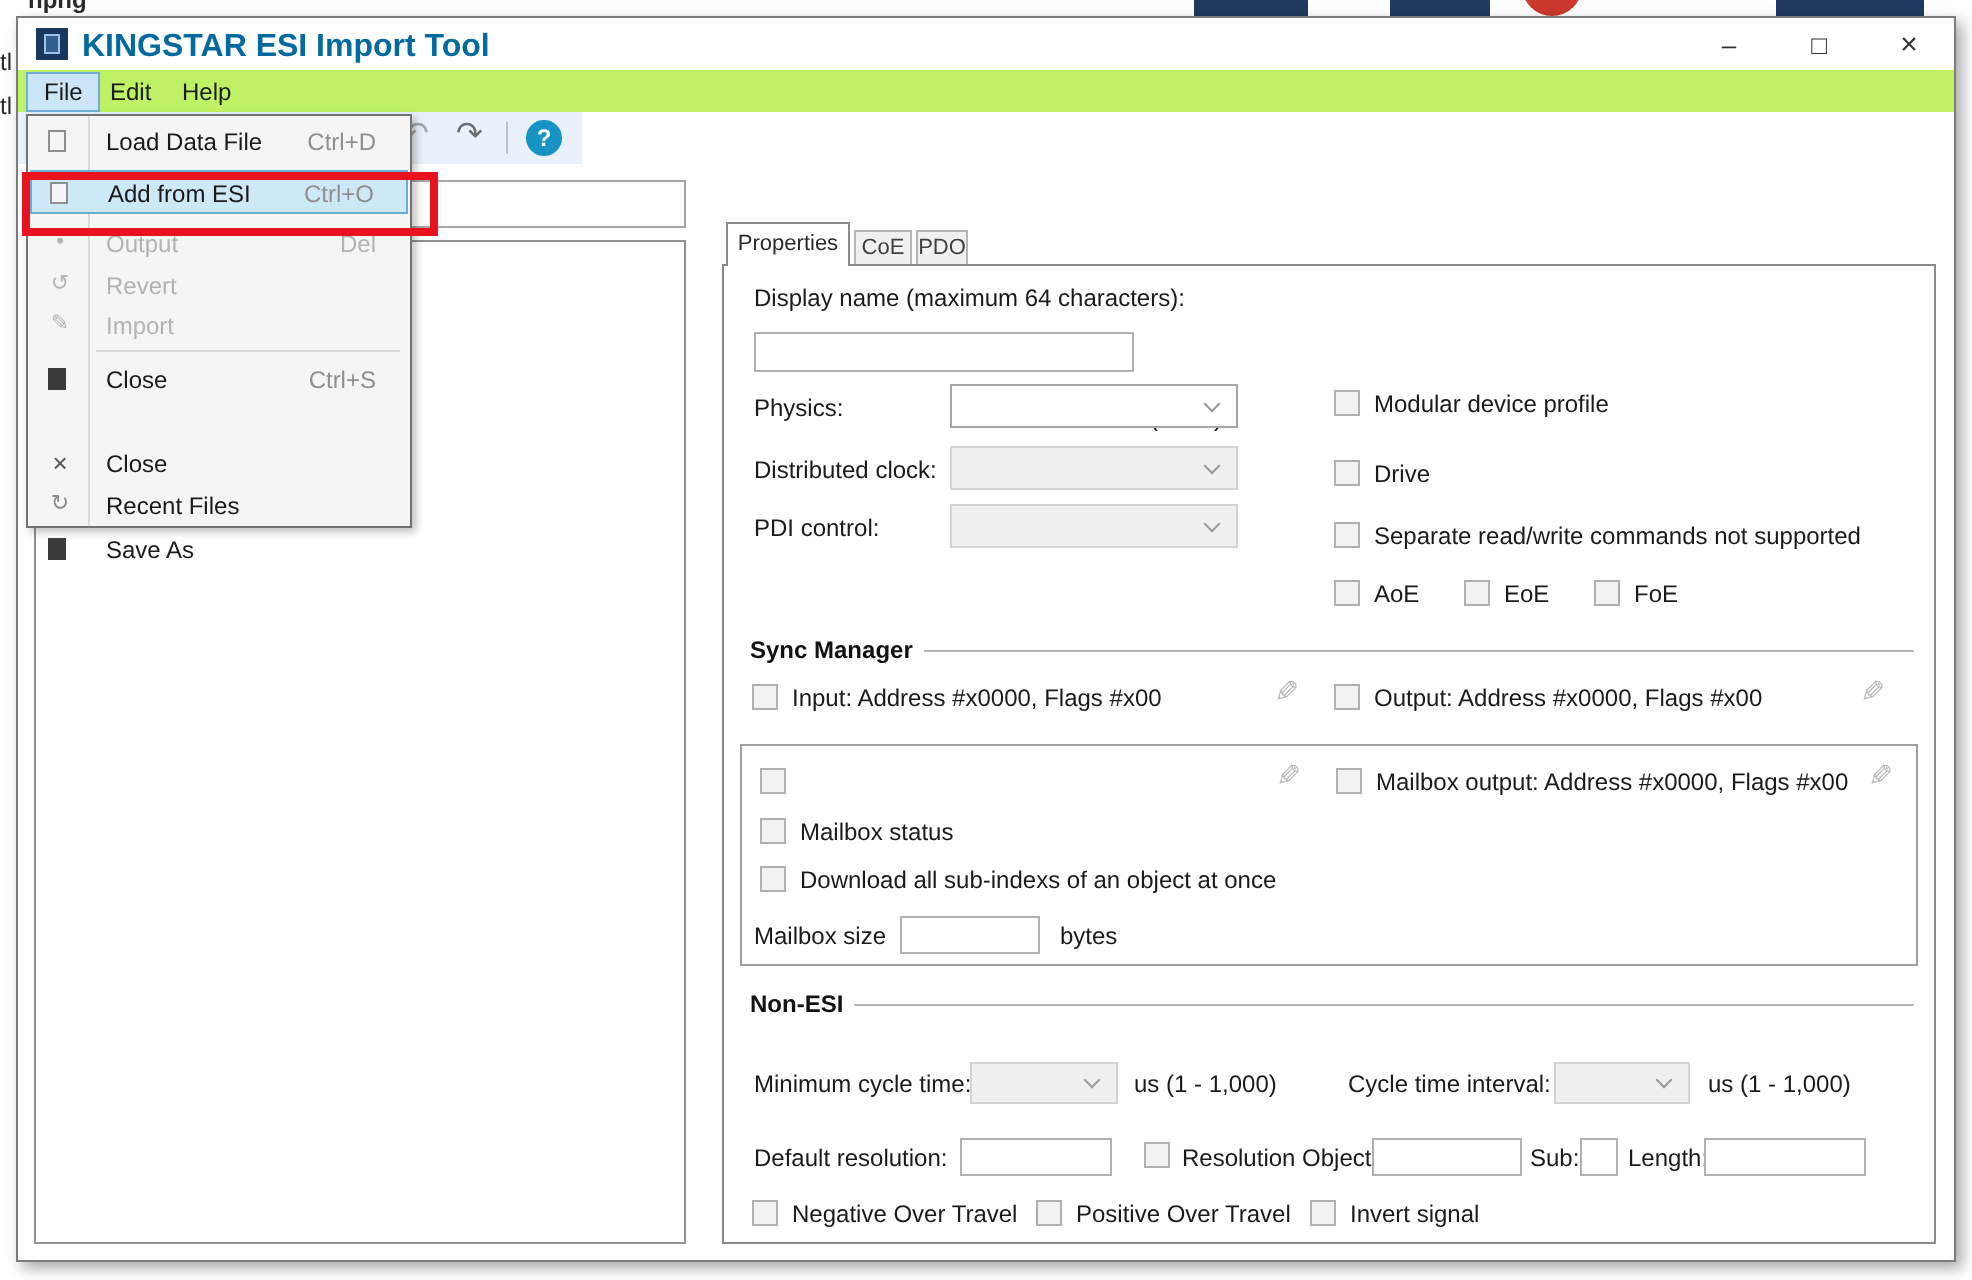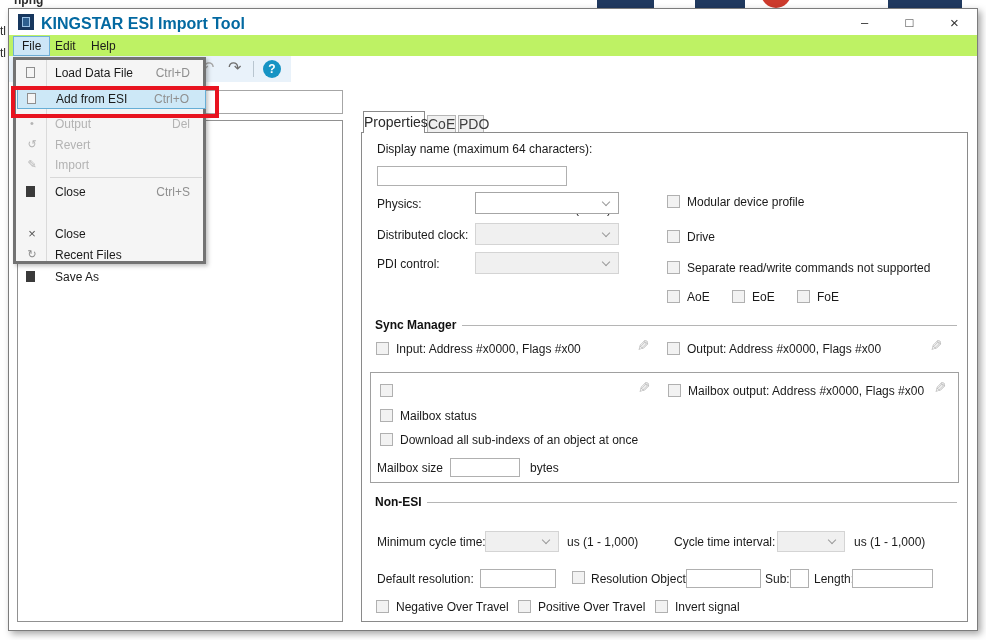--- a/index.html
+++ b/index.html
@@ -30,41 +30,41 @@
   .toolbar { position:absolute; left:0; top:47px; width:282px; height:26px; background:#e9f2fa; }
   .tb-glyph { position:absolute; top:3px; font-size:16px; line-height:18px; }
   .tb-sep { position:absolute; top:5px; width:1px; height:16px; background:#b9c6d0; }
   .help-circle { position:absolute; top:4px; width:18px; height:18px; border-radius:50%; background:#1794c4;
     color:#fff; font-weight:bold; font-size:12px; text-align:center; line-height:18px; }
 
   .searchbox { position:absolute; left:8px; top:81px; width:326px; height:24px; background:#fff; border:1px solid #a6a6a6; }
   .leftpanel { position:absolute; left:8px; top:111px; width:326px; height:502px; background:#fff; border:1px solid #919191; }
 
   
-  .tab { position:absolute; font-size:14px; color:#3f3f3f; text-align:center; }
+  .tab { position:absolute; font-size:11px; color:#3f3f3f; text-align:center; }
   .tab.active { left:354px; top:102px; width:62px; height:22px; background:#fff; border:1px solid #8a8a8a;
     border-bottom:none; line-height:21px; z-index:3; color:#2a2a2a; }
   .tab.idle { top:106px; height:18px; background:#f0f0f0; border:1px solid #b5b5b5; border-bottom:none; line-height:17px; z-index:1; }
   .rightpanel { position:absolute; left:352px; top:123px; width:607px; height:490px; background:#fff; border:1px solid #8a8a8a; z-index:2; }
 
   .lbl { position:absolute; white-space:nowrap; color:#1a1a1a; }
   .hdr { position:absolute; font-weight:bold; color:#111; white-space:nowrap; }
   .rule { position:absolute; height:1px; background:#b5b5b5; }
   .txtinput { position:absolute; background:#fff; border:1px solid #b0b0b0; }
   .combo { position:absolute; height:22px; background:#fff; border:1px solid #a6a6a6; }
   .combo.disabled { background:#f0f0f0; border:1px solid #d4d4d4; }
   .chev { position:absolute; right:9px; top:6px; width:6px; height:6px;
     border-right:1.4px solid #9a9a9a; border-bottom:1.4px solid #9a9a9a; transform:rotate(45deg); }
   .cb { position:absolute; width:13px; height:13px; background:#f2f2f2; border:1px solid #b0b0b0; }
   .pencil { position:absolute; color:#b9b9b9; font-size:15px; transform:scaleX(-1); }
   .groupbox { position:absolute; left:8px; top:239px; width:589px; height:111px; border:1px solid #a0a0a0; background:#fff; }
 
   
   .filemenu { position:absolute; left:4px; top:48px; width:193px; height:207px; background:#f5f5f5;
-    border:3px solid #737373; box-shadow:2px 2px 4px rgba(0,0,0,.25); z-index:10; }
+    border:1px solid #737373; box-shadow:2px 2px 4px rgba(0,0,0,.25); z-index:10; }
   .gutter-line { position:absolute; left:30px; top:0; width:1px; height:100%; background:#dadada; }
   .fm-row { position:absolute; left:1px; width:189px; height:21px; }
   .fm-icon { position:absolute; left:7px; top:3px; width:16px; font-size:11px; color:#8a8a8a; text-align:center; line-height:15px; }
   .fm-doc { position:absolute; left:9px; top:5px; width:9px; height:11px; border:1px solid #8f8f8f; background:#f5f5f5; }
   .fm-doc.dark { background:#3a3a3a; border-color:#3a3a3a; }
   .fm-label { position:absolute; left:38px; top:4px; color:#1a1a1a; white-space:nowrap; }
   .fm-short { position:absolute; right:16px; top:4px; color:#8f8f8f; }
   .fm-row.disabled .fm-label, .fm-row.disabled .fm-short, .fm-row.disabled .fm-icon { color:#b3b3b3; }
   .fm-row.hl { background:#cde8f7; border:1px solid #66aed6; height:22px; }
   .fm-sep { position:absolute; left:34px; width:152px; height:1px; background:#d8d8d8; }

